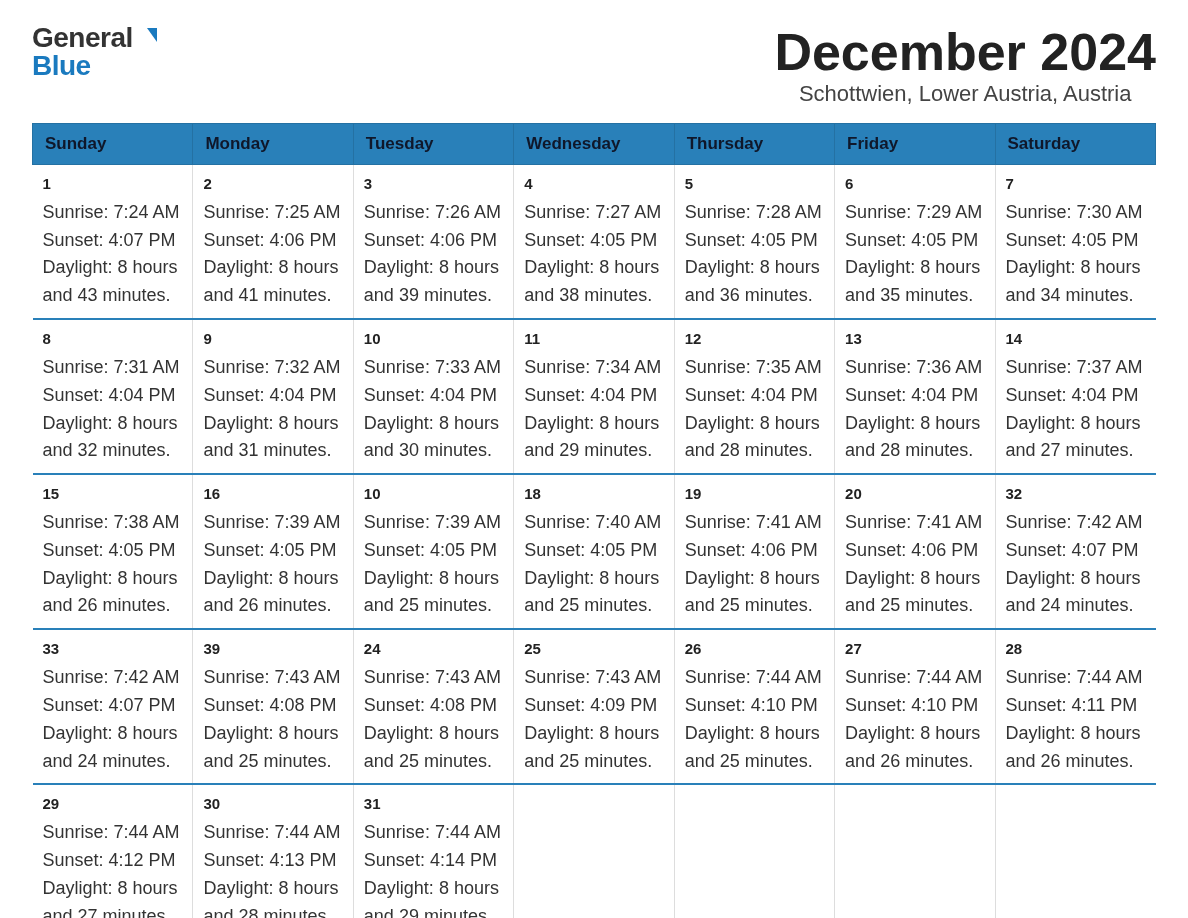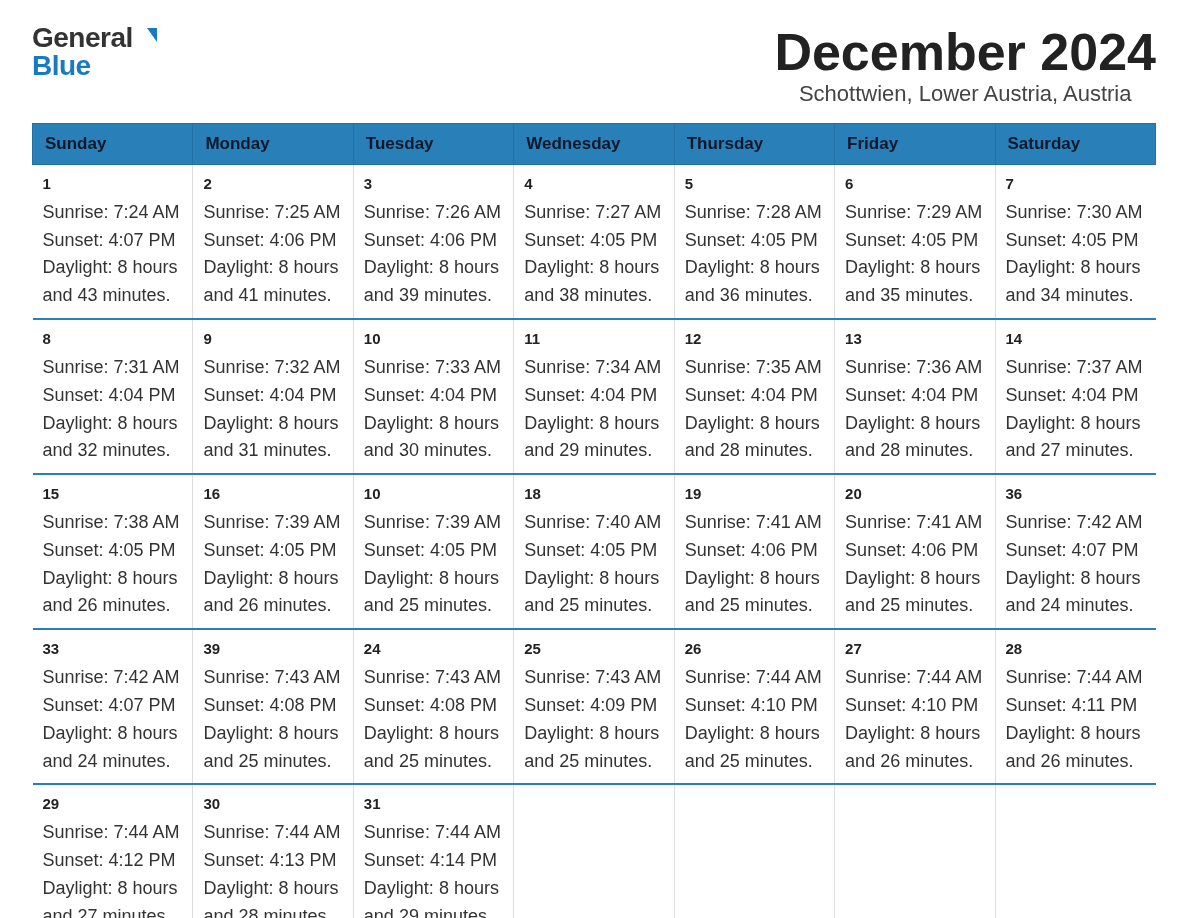--- a/index.html
+++ b/index.html
@@ -217,21 +217,21 @@
         </td>
         <td>
           <span class="day-num">19</span>
           <div class="day-info">Sunrise: 7:41 AM<br>Sunset: 4:06 PM<br>Daylight: 8 hours<br>and 25 minutes.</div>
         </td>
         <td>
           <span class="day-num">20</span>
           <div class="day-info">Sunrise: 7:41 AM<br>Sunset: 4:06 PM<br>Daylight: 8 hours<br>and 25 minutes.</div>
         </td>
         <td>
-          <span class="day-num">36</span>
+          <span class="day-num">32</span>
           <div class="day-info">Sunrise: 7:42 AM<br>Sunset: 4:07 PM<br>Daylight: 8 hours<br>and 24 minutes.</div>
         </td>
       </tr>
       <tr>
         <td>
           <span class="day-num">33</span>
           <div class="day-info">Sunrise: 7:42 AM<br>Sunset: 4:07 PM<br>Daylight: 8 hours<br>and 24 minutes.</div>
         </td>
         <td>
           <span class="day-num">39</span>

